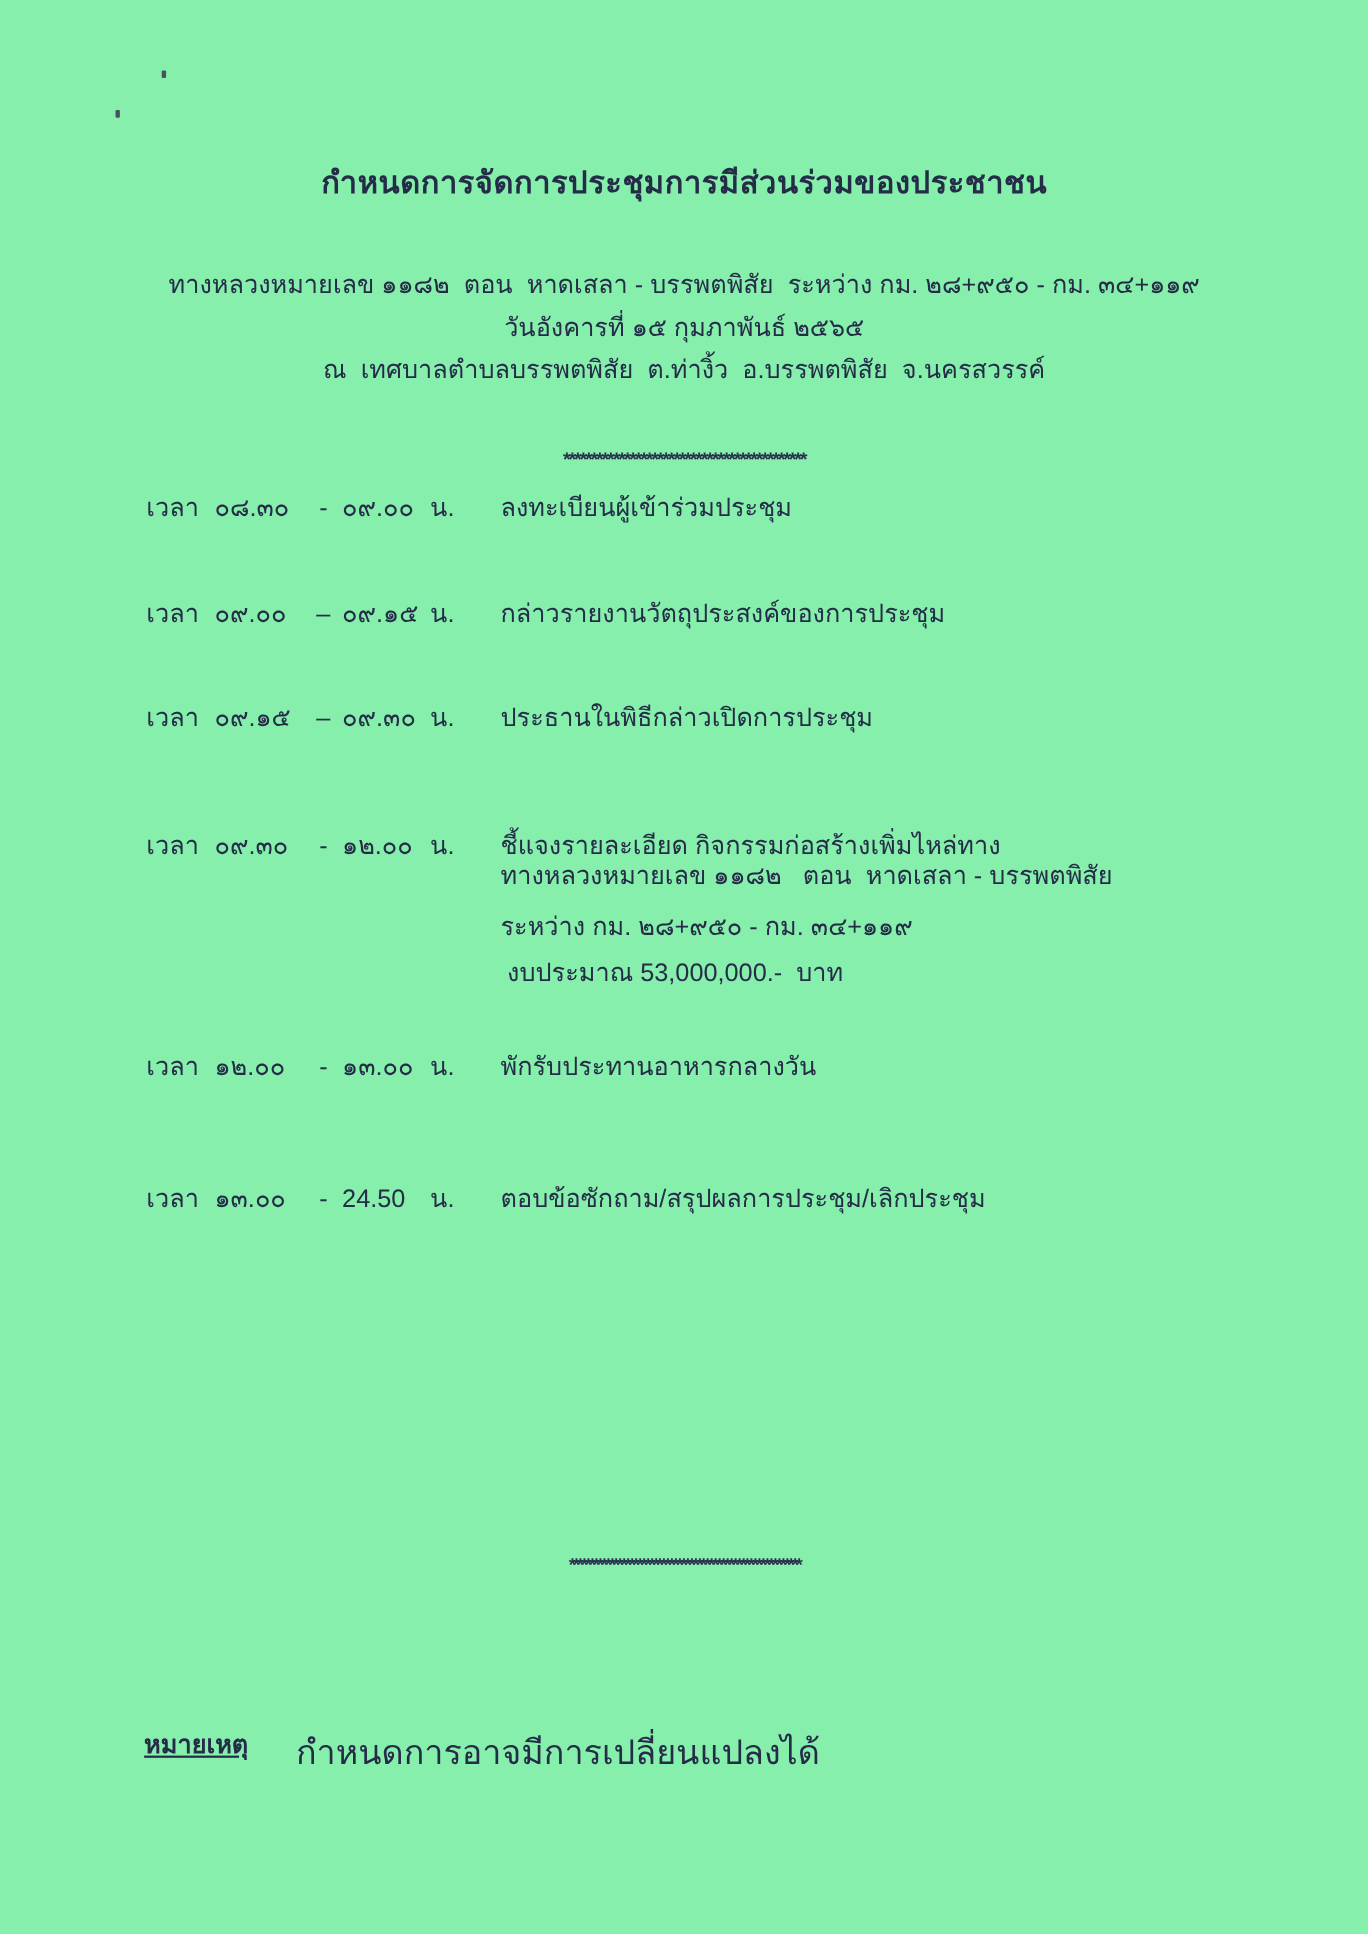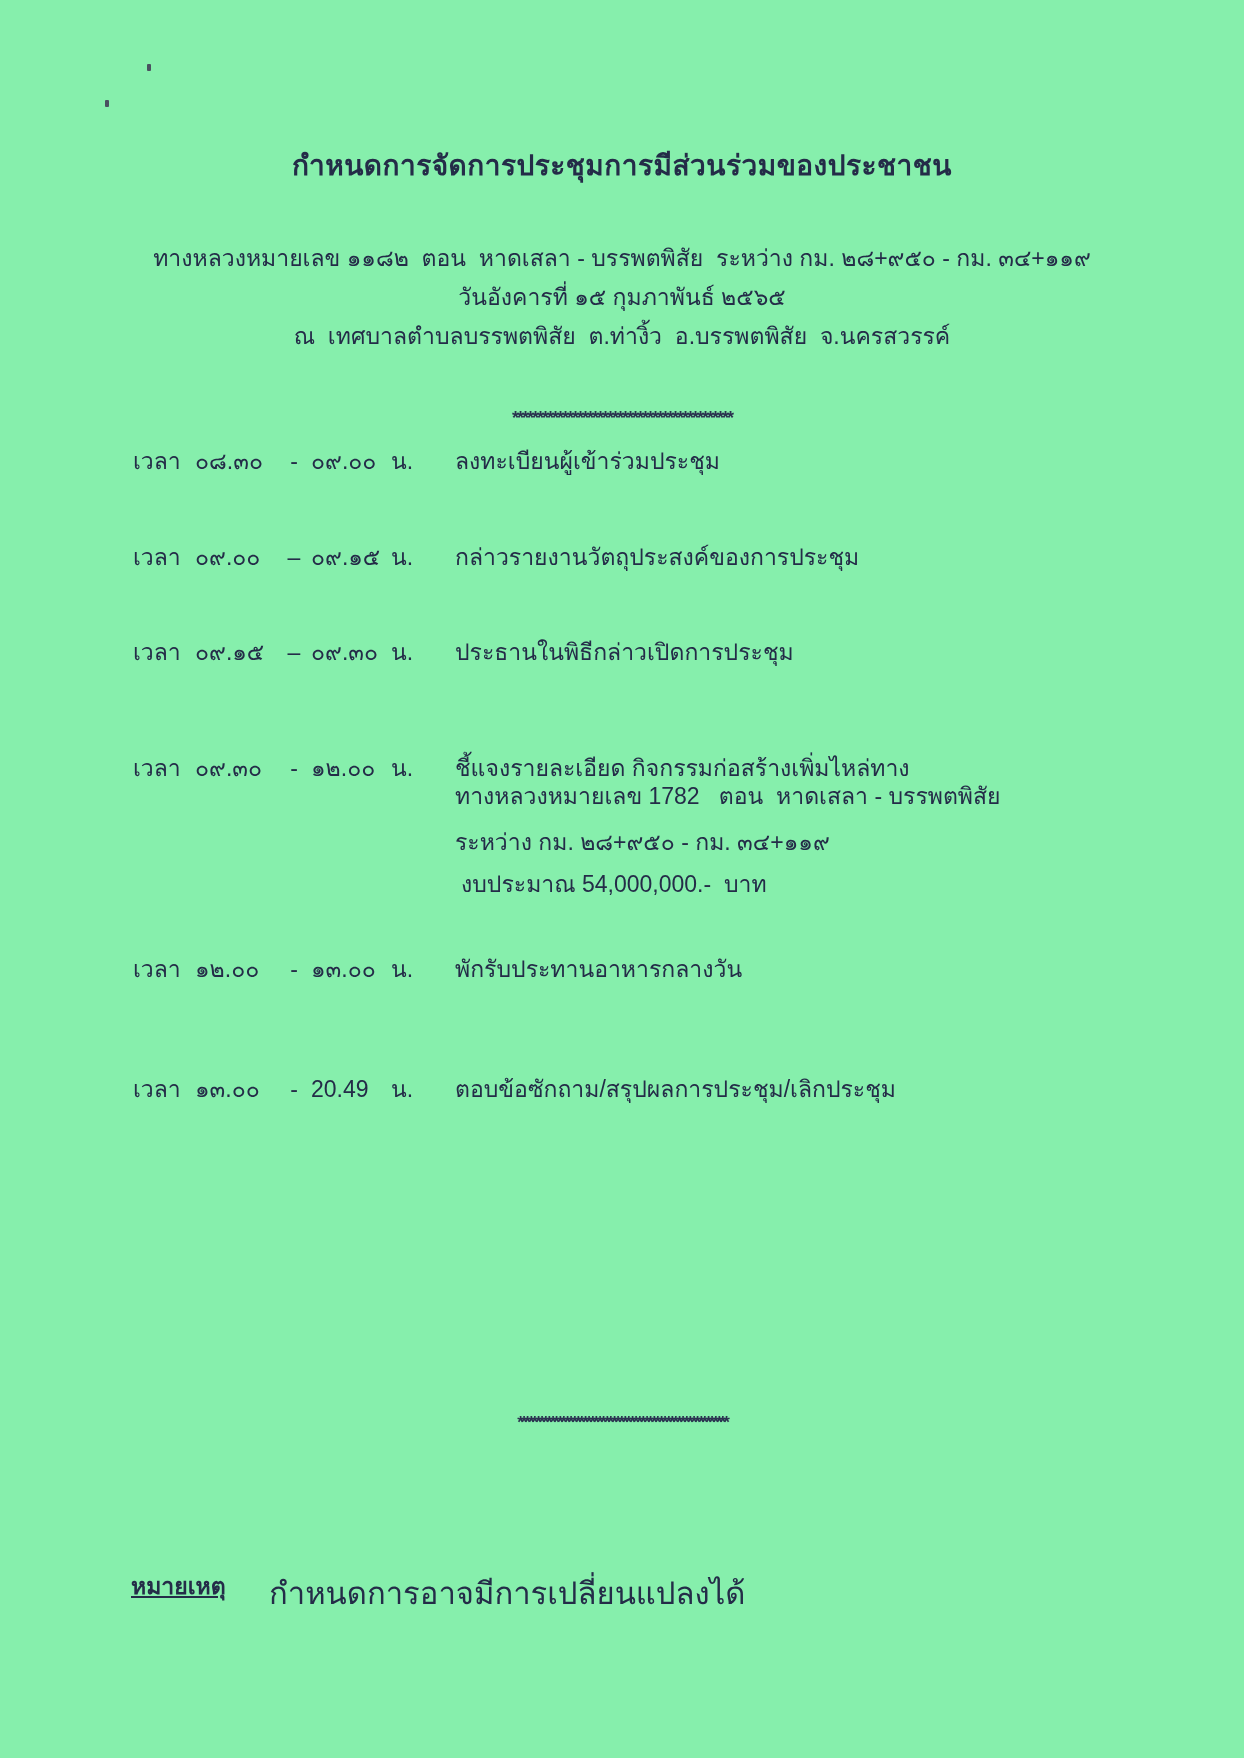--- a/index.html
+++ b/index.html
@@ -109,31 +109,31 @@
 
   <div class="srow" style="top:634px;">
     <span class="c-label">เวลา</span><span class="c-start">๐๙.๑๕</span><span class="c-dash">–</span><span class="c-end">๐๙.๓๐</span><span class="c-unit">น.</span>
     <span class="c-activity">ประธานในพิธีกล่าวเปิดการประชุม</span>
   </div>
 
   <div class="srow" style="top:750px;">
     <span class="c-label">เวลา</span><span class="c-start">๐๙.๓๐</span><span class="c-dash">-</span><span class="c-end">๑๒.๐๐</span><span class="c-unit">น.</span>
     <span class="c-activity">ชี้แจงรายละเอียด กิจกรรมก่อสร้างเพิ่มไหล่ทาง</span>
   </div>
-  <div class="abs detail-line" style="top:778px;">ทางหลวงหมายเลข 1782   ตอน  หาดเสลา - บรรพตพิสัย</div>
+  <div class="abs detail-line" style="top:778px;">ทางหลวงหมายเลข ๑๑๘๒   ตอน  หาดเสลา - บรรพตพิสัย</div>
   <div class="abs detail-line" style="top:824px;">ระหว่าง กม. ๒๘+๙๕๐ - กม. ๓๔+๑๑๙</div>
-  <div class="abs detail-line" style="top:866px; left:461px;">งบประมาณ 54,000,000.-  บาท</div>
+  <div class="abs detail-line" style="top:866px; left:461px;">งบประมาณ 53,000,000.-  บาท</div>
 
   <div class="srow" style="top:951px;">
     <span class="c-label">เวลา</span><span class="c-start">๑๒.๐๐</span><span class="c-dash">-</span><span class="c-end">๑๓.๐๐</span><span class="c-unit">น.</span>
     <span class="c-activity">พักรับประทานอาหารกลางวัน</span>
   </div>
 
   <div class="srow" style="top:1071px;">
-    <span class="c-label">เวลา</span><span class="c-start">๑๓.๐๐</span><span class="c-dash">-</span><span class="c-end">20.49</span><span class="c-unit">น.</span>
+    <span class="c-label">เวลา</span><span class="c-start">๑๓.๐๐</span><span class="c-dash">-</span><span class="c-end">24.50</span><span class="c-unit">น.</span>
     <span class="c-activity">ตอบข้อซักถาม/สรุปผลการประชุม/เลิกประชุม</span>
   </div>
 
   <div class="abs centered sep sep-bottom" style="top:1413px;">**********************************************************</div>
 
   <div class="abs note-label" style="left:131px; top:1568px;">หมายเหตุ</div>
   <div class="abs note-text" style="left:269px; top:1568px;">กำหนดการอาจมีการเปลี่ยนแปลงได้</div>
 
 </div>
 

